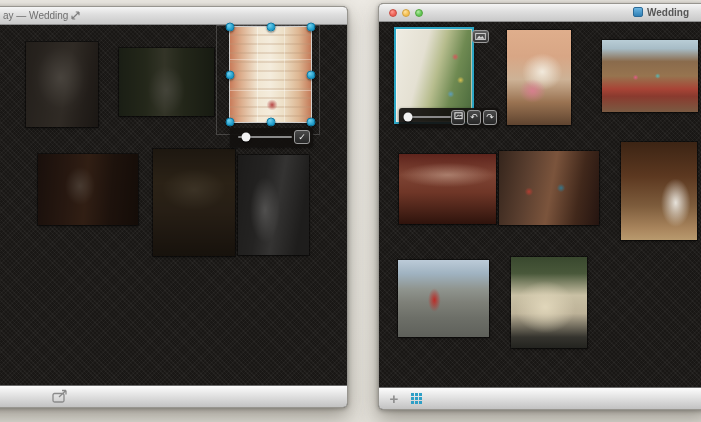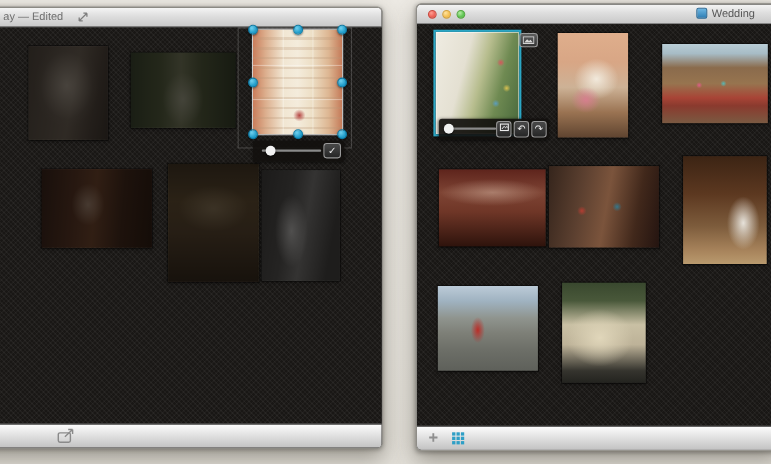--- a/index.html
+++ b/index.html
@@ -121,21 +121,21 @@
     display:grid;grid-template-columns:repeat(3,3px);grid-template-rows:repeat(3,3px);gap:1px;}
   .grid-btn span{width:3px;height:3px;background:#2e9fc6;}
 </style>
 </head>
 <body>
 
 <div id="screen">
 
   <div class="window" style="left:-260px;top:6px;width:608px;height:402px;">
     <div class="titlebar">
-      <span class="title-text" style="left:262px;">ay — Edited</span>
+      <span class="title-text" style="left:262px;">ay — Wedding</span>
       <svg class="expand-ic" style="right:266px;" viewBox="0 0 11 11">
         <path d="M2 9 L9 2 M9 2 h-3.2 M9 2 v3.2 M2 9 h3.2 M2 9 v-3.2" stroke="#7e7e7e" stroke-width="1.2" fill="none"></path>
       </svg>
     </div>
 
     <div class="content">
 
       <div class="photo dim ph-dress" style="left:285px;top:17px;width:72px;height:85px;" title="Wedding dress hanging by window"></div>
       <div class="photo dim ph-path" style="left:378px;top:23px;width:95px;height:68px;" title="Person on tree-lined path"></div>
       <div class="photo dim ph-ceremony" style="left:297px;top:129px;width:100px;height:71px;" title="Wedding ceremony with officiant"></div>
@@ -174,21 +174,21 @@
       </button>
     </div>
   </div>
 
   <div class="window" style="left:378px;top:3px;width:332px;height:407px;">
     <div class="titlebar">
       <span class="tl tl-close"></span>
       <span class="tl tl-min"></span>
       <span class="tl tl-zoom"></span>
       <span class="proxy-ic" style="left:254px;"></span>
-      <span class="title-text" style="left:268px;font-weight:normal;color:#565656;">Wedding</span>
+      <span class="title-text" style="left:268px;font-weight:bold;color:#565656;">Wedding</span>
     </div>
 
     <div class="content">
 
       <div class="photo selected-frame ph-marquee" style="left:15px;top:5px;width:80px;height:97px;box-sizing:border-box;" title="Marquee tent with flower garlands"></div>
       <div class="edited-badge" style="left:93px;top:8px;">
         <svg viewBox="0 0 12 8" width="11" height="7">
           <rect x="0.5" y="0.5" width="11" height="7" fill="none" stroke="#d8d8d8" stroke-width="1"></rect>
           <path d="M1.5 6.5 L4.5 3 L6.5 5 L8 3.5 L10.5 6.5 Z" fill="#d8d8d8"></path>
         </svg>

